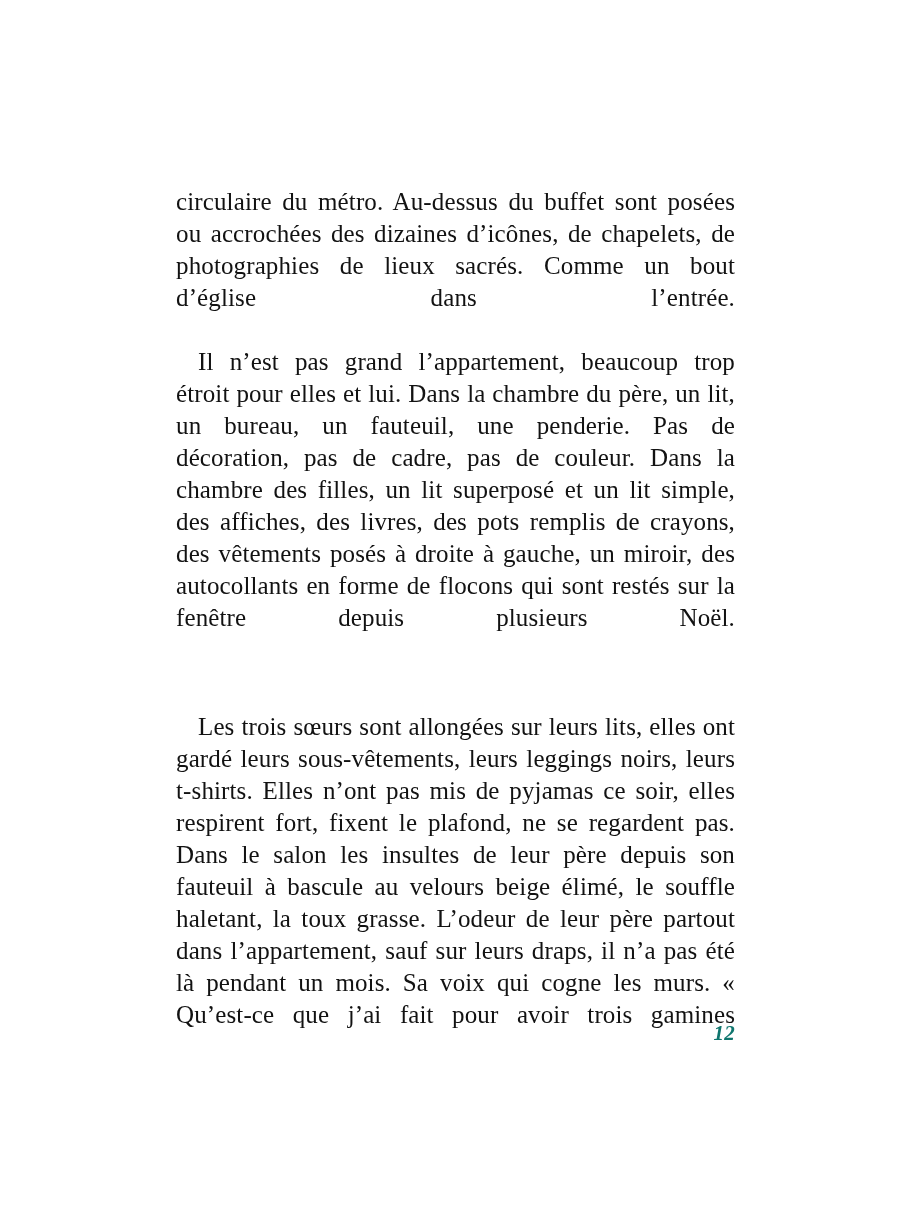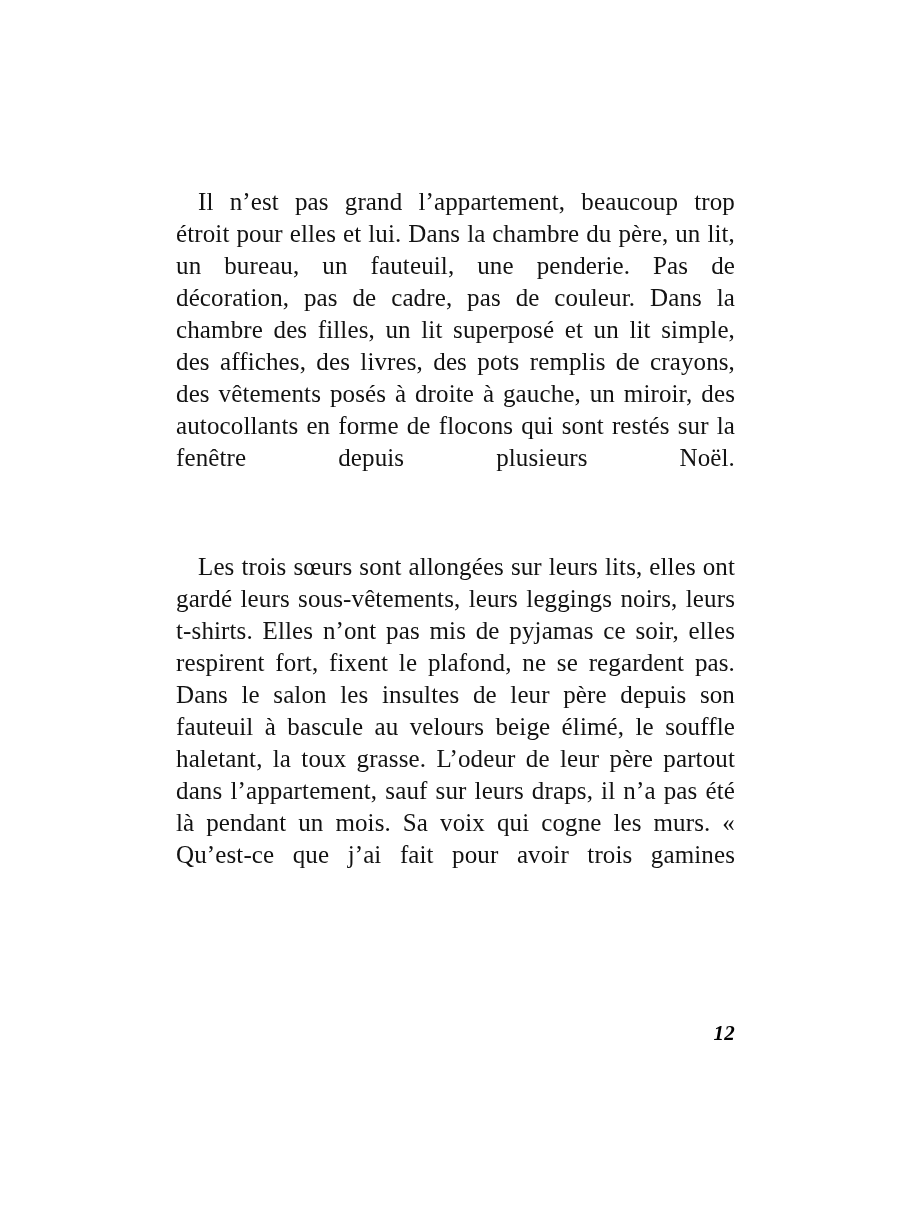--- a/index.html
+++ b/index.html
@@ -73,31 +73,32 @@
   .folio {
     position: absolute;
     left: 176px;
     top: 1020px;
     width: 559px;
     text-align: right;
     font-size: 21px;
     line-height: 26px;
     font-style: italic;
     font-weight: 700;
-    color: #000000;
+    color: #0f766e;
     letter-spacing: 0.01em;
   }
 </style>
 </head>
 <body>
 
 <div class="page">
 
   <div class="text-block">
 
+    <p class="para continued">circulaire du métro. Au-dessus du buffet sont posées ou accrochées des dizaines d’icônes, de chapelets, de photographies de lieux sacrés. Comme un bout d’église dans l’entrée.</p>
 
     <p class="para indented">Il n’est pas grand l’appartement, beaucoup trop étroit pour elles et lui. Dans la chambre du père, un lit, un bureau, un fauteuil, une penderie. Pas de décoration, pas de cadre, pas de couleur. Dans la chambre des filles, un lit superposé et un lit simple, des affiches, des livres, des pots remplis de crayons, des vêtements posés à droite à gauche, un miroir, des autocollants en forme de flocons qui sont restés sur la fenêtre depuis plusieurs Noël.</p>
 
     <p class="para indented break-before">Les trois sœurs sont allongées sur leurs lits, elles ont gardé leurs sous-vêtements, leurs leggings noirs, leurs t-shirts. Elles n’ont pas mis de pyjamas ce soir, elles respirent fort, fixent le plafond, ne se regardent pas. Dans le salon les insultes de leur père depuis son fauteuil à bascule au velours beige élimé, le souffle haletant, la toux grasse. L’odeur de leur père partout dans l’appartement, sauf sur leurs draps, il n’a pas été là pendant un mois. Sa voix qui cogne les murs. « Qu’est-ce que j’ai fait pour avoir trois gamines</p>
 
   </div>
 
   <div class="folio">12</div>
 
 </div>

